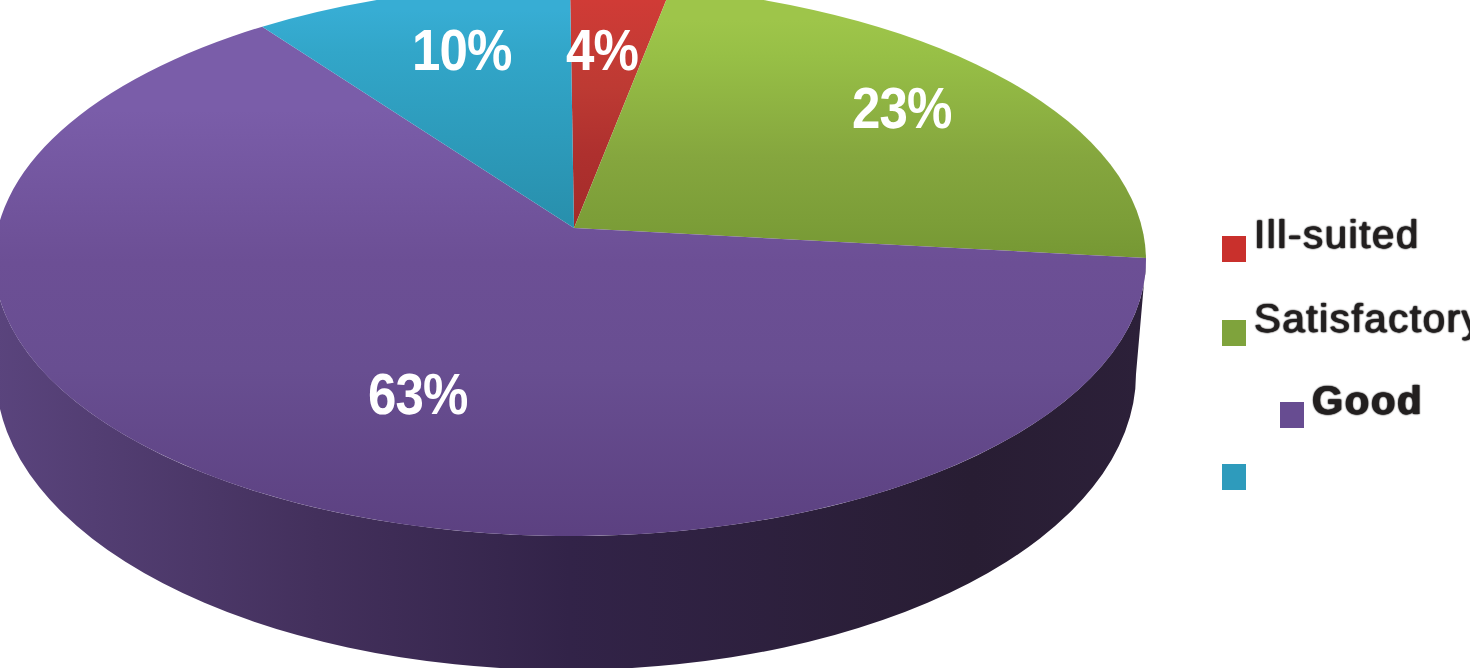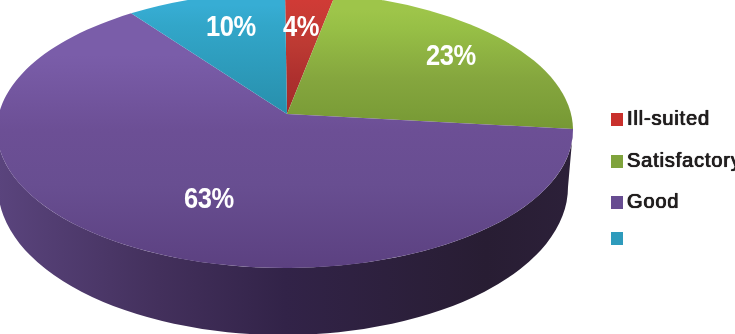--- a/index.html
+++ b/index.html
@@ -4,21 +4,21 @@
 <style>
   html,body{margin:0;padding:0;background:#ffffff;}
   body{width:735px;height:334px;overflow:hidden;font-family:"Liberation Sans",sans-serif;}
   #page{position:relative;width:735px;height:334px;background:#fff;}
   #page{opacity:0.999;}
   #pie{position:absolute;left:0;top:0;width:735px;height:334px;}
   .pct{position:absolute;color:#ffffff;font-weight:bold;font-size:29px;
        font-family:"Liberation Sans",sans-serif;white-space:nowrap;letter-spacing:-0.5px;
        transform:scaleX(0.88);transform-origin:0 0;}
   #legend{position:absolute;}
-  .legend-row{position:absolute;display:flex;align-items:center;}
+  .legend-row{position:absolute;display:flex;align-items:flex-end;}
   .swatch{width:12px;height:13px;display:inline-block;position:relative;top:1px;}
   .legend-label{margin-left:4px;font-size:20px;color:#221f1f;letter-spacing:0.85px;
        font-family:"Liberation Sans",sans-serif;white-space:nowrap;
        text-shadow:0 0 1px #221f1f, 0.4px 0 0.5px #221f1f, -0.4px 0 0.5px #221f1f;}
 </style>
 </head>
 <body>
 
 <div id="page">
   <svg id="pie" viewBox="0 0 735 334">
@@ -69,21 +69,21 @@
   </div>
   <div id="legend">
     <div class="legend-row" style="left: 611px; top: 107px;">
       <span class="swatch" style="background: rgb(201, 48, 44);"></span>
       <span class="legend-label">Ill-suited</span>
     </div>
     <div class="legend-row" style="left: 611px; top: 148.5px;">
       <span class="swatch" style="background: rgb(127, 163, 60);"></span>
       <span class="legend-label">Satisfactory</span>
     </div>
-    <div class="legend-row" style="left: 611px; top: 190px;">
+    <div class="legend-row" style="left: 640px; top: 190px; font-weight: bold;">
       <span class="swatch" style="background: rgb(103, 76, 145);"></span>
       <span class="legend-label">Good</span>
     </div>
     <div class="legend-row" style="left: 611px; top: 231px;">
       <span class="swatch" style="background: rgb(46, 155, 188);"></span>
     </div>
   </div>
 </div>
 
 </body></html>

